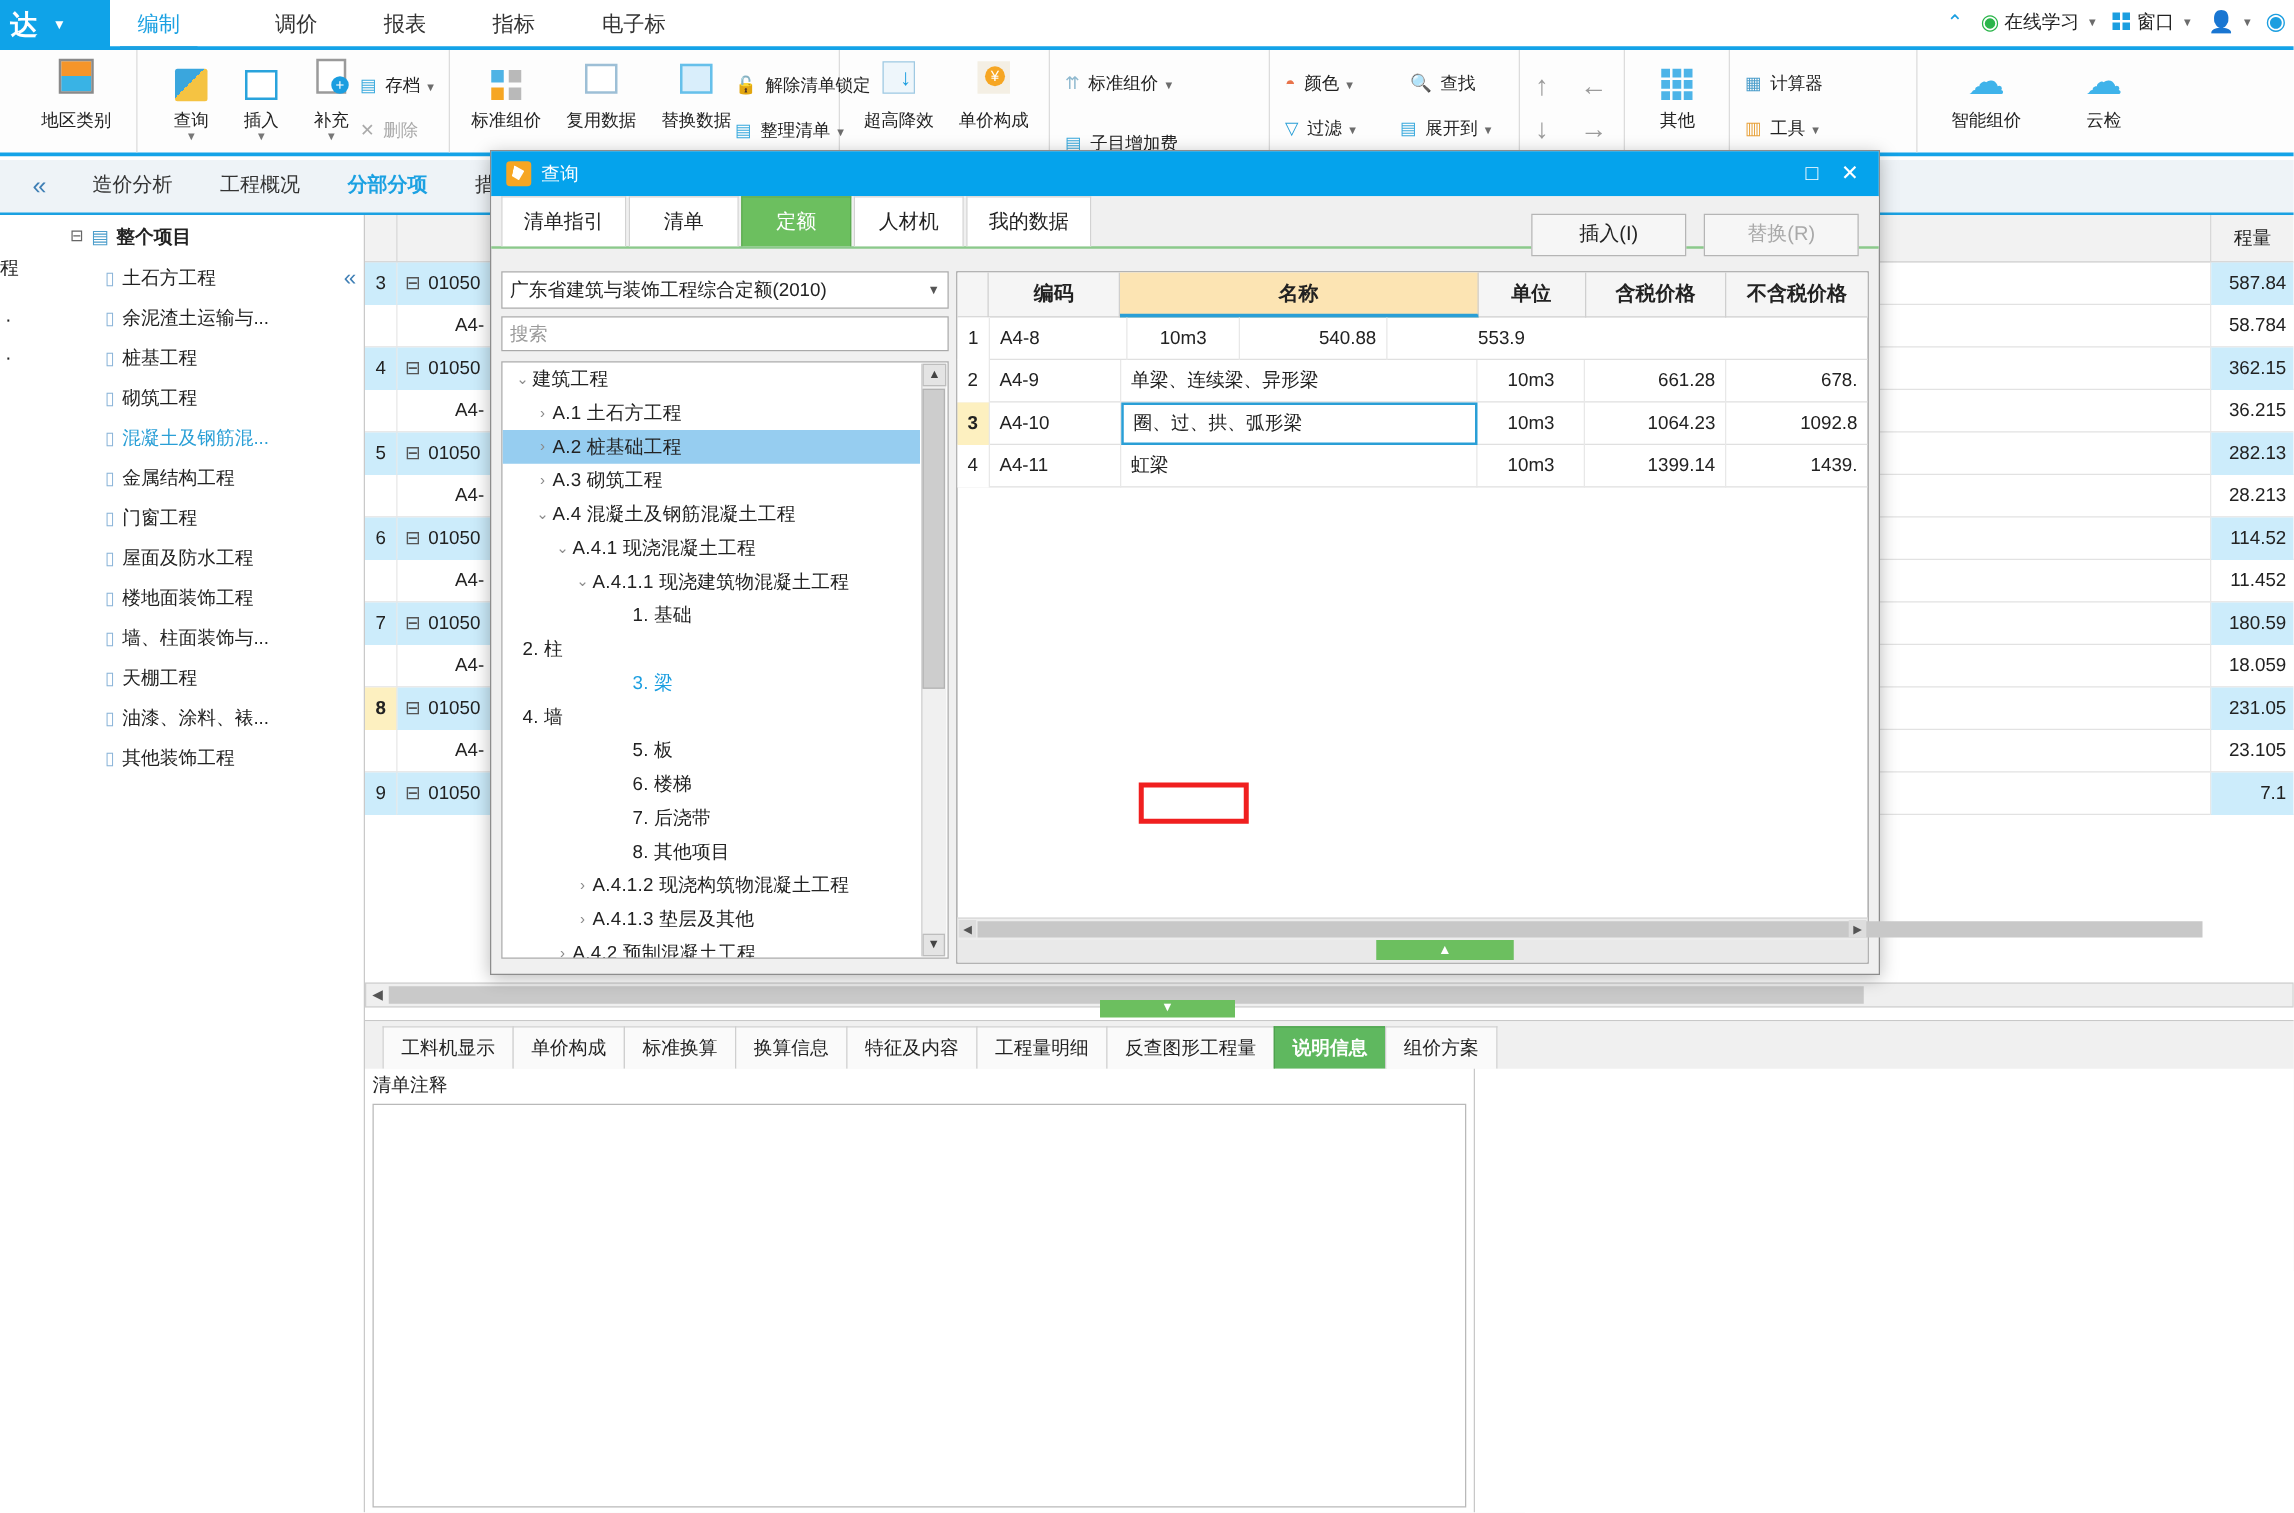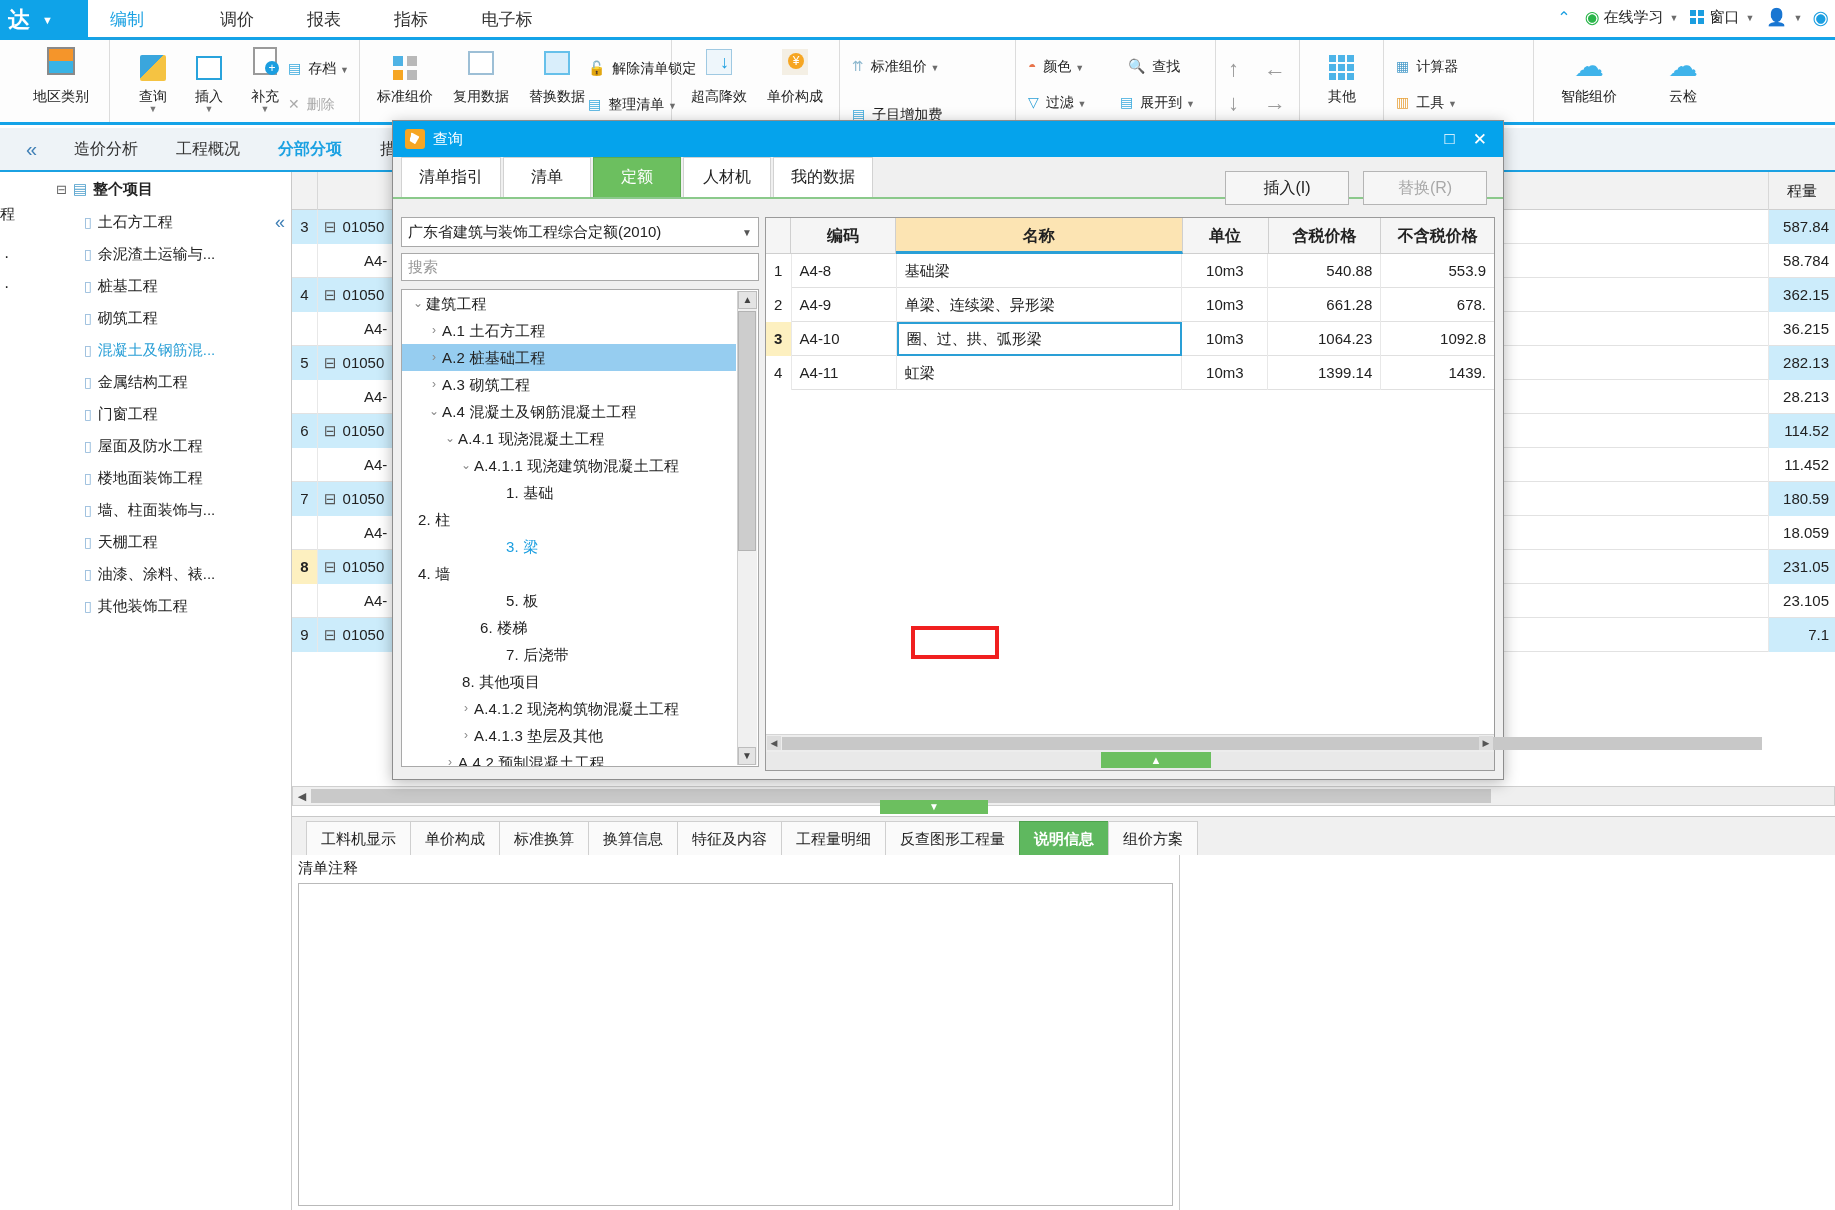--- a/index.html
+++ b/index.html
@@ -665,29 +665,29 @@
             <span class="code">3. 梁</span>
           </div>
           <div class="lt" style="">
             <span class="ex"></span>
             <span class="code">4. 墙</span>
           </div>
           <div class="lt" style="padding-left: 88px;">
             <span class="ex"></span>
             <span class="code">5. 板</span>
           </div>
-          <div class="lt" style="padding-left: 62px; text-align: right;">
+          <div class="lt" style="padding-left: 88px; text-align: right;">
             <span class="ex"></span>
             <span class="code">6. 楼梯</span>
           </div>
           <div class="lt" style="padding-left: 88px;">
             <span class="ex"></span>
             <span class="code">7. 后浇带</span>
           </div>
-          <div class="lt" style=" margin-left: 44px;">
+          <div class="lt" style="padding-left: 88px;">
             <span class="ex"></span>
             <span class="code">8. 其他项目</span>
           </div>
           <div class="lt" style="padding-left: 56px;">
             <span class="ex">›</span>
             <span class="code">A.4.1.2 现浇构筑物混凝土工程</span>
           </div>
           <div class="lt" style="padding-left: 56px;">
             <span class="ex">›</span>
             <span class="code">A.4.1.3 垫层及其他</span>
@@ -711,21 +711,20 @@
       <div class="dgh" style="width:110px">编码</div>
       <div class="dgh name" style="width:300px">名称</div>
       <div class="dgh" style="width:90px">单位</div>
       <div class="dgh" style="width:118px">含税价格</div>
       <div class="dgh" style="width:118px;border-right:none">不含税价格</div>
     </div>
     <div id="dg-rows">
         <div class="dgrow">
           <div class="dgc ctr idx" style="width: 26px;">1</div>
           <div class="dgc " style="width: 110px;">A4-8</div>
-          <div class="dgc namecell" style="width: 300px;">基础梁</div>
           <div class="dgc ctr" style="width: 90px;">10m3</div>
           <div class="dgc r" style="width: 118px;">540.88</div>
           <div class="dgc r" style="width: 118px; border-right: none;">553.9</div>
         </div>
         <div class="dgrow">
           <div class="dgc ctr idx" style="width: 26px;">2</div>
           <div class="dgc " style="width: 110px;">A4-9</div>
           <div class="dgc namecell" style="width: 300px;">单梁、连续梁、异形梁</div>
           <div class="dgc ctr" style="width: 90px;">10m3</div>
           <div class="dgc r" style="width: 118px;">661.28</div>

